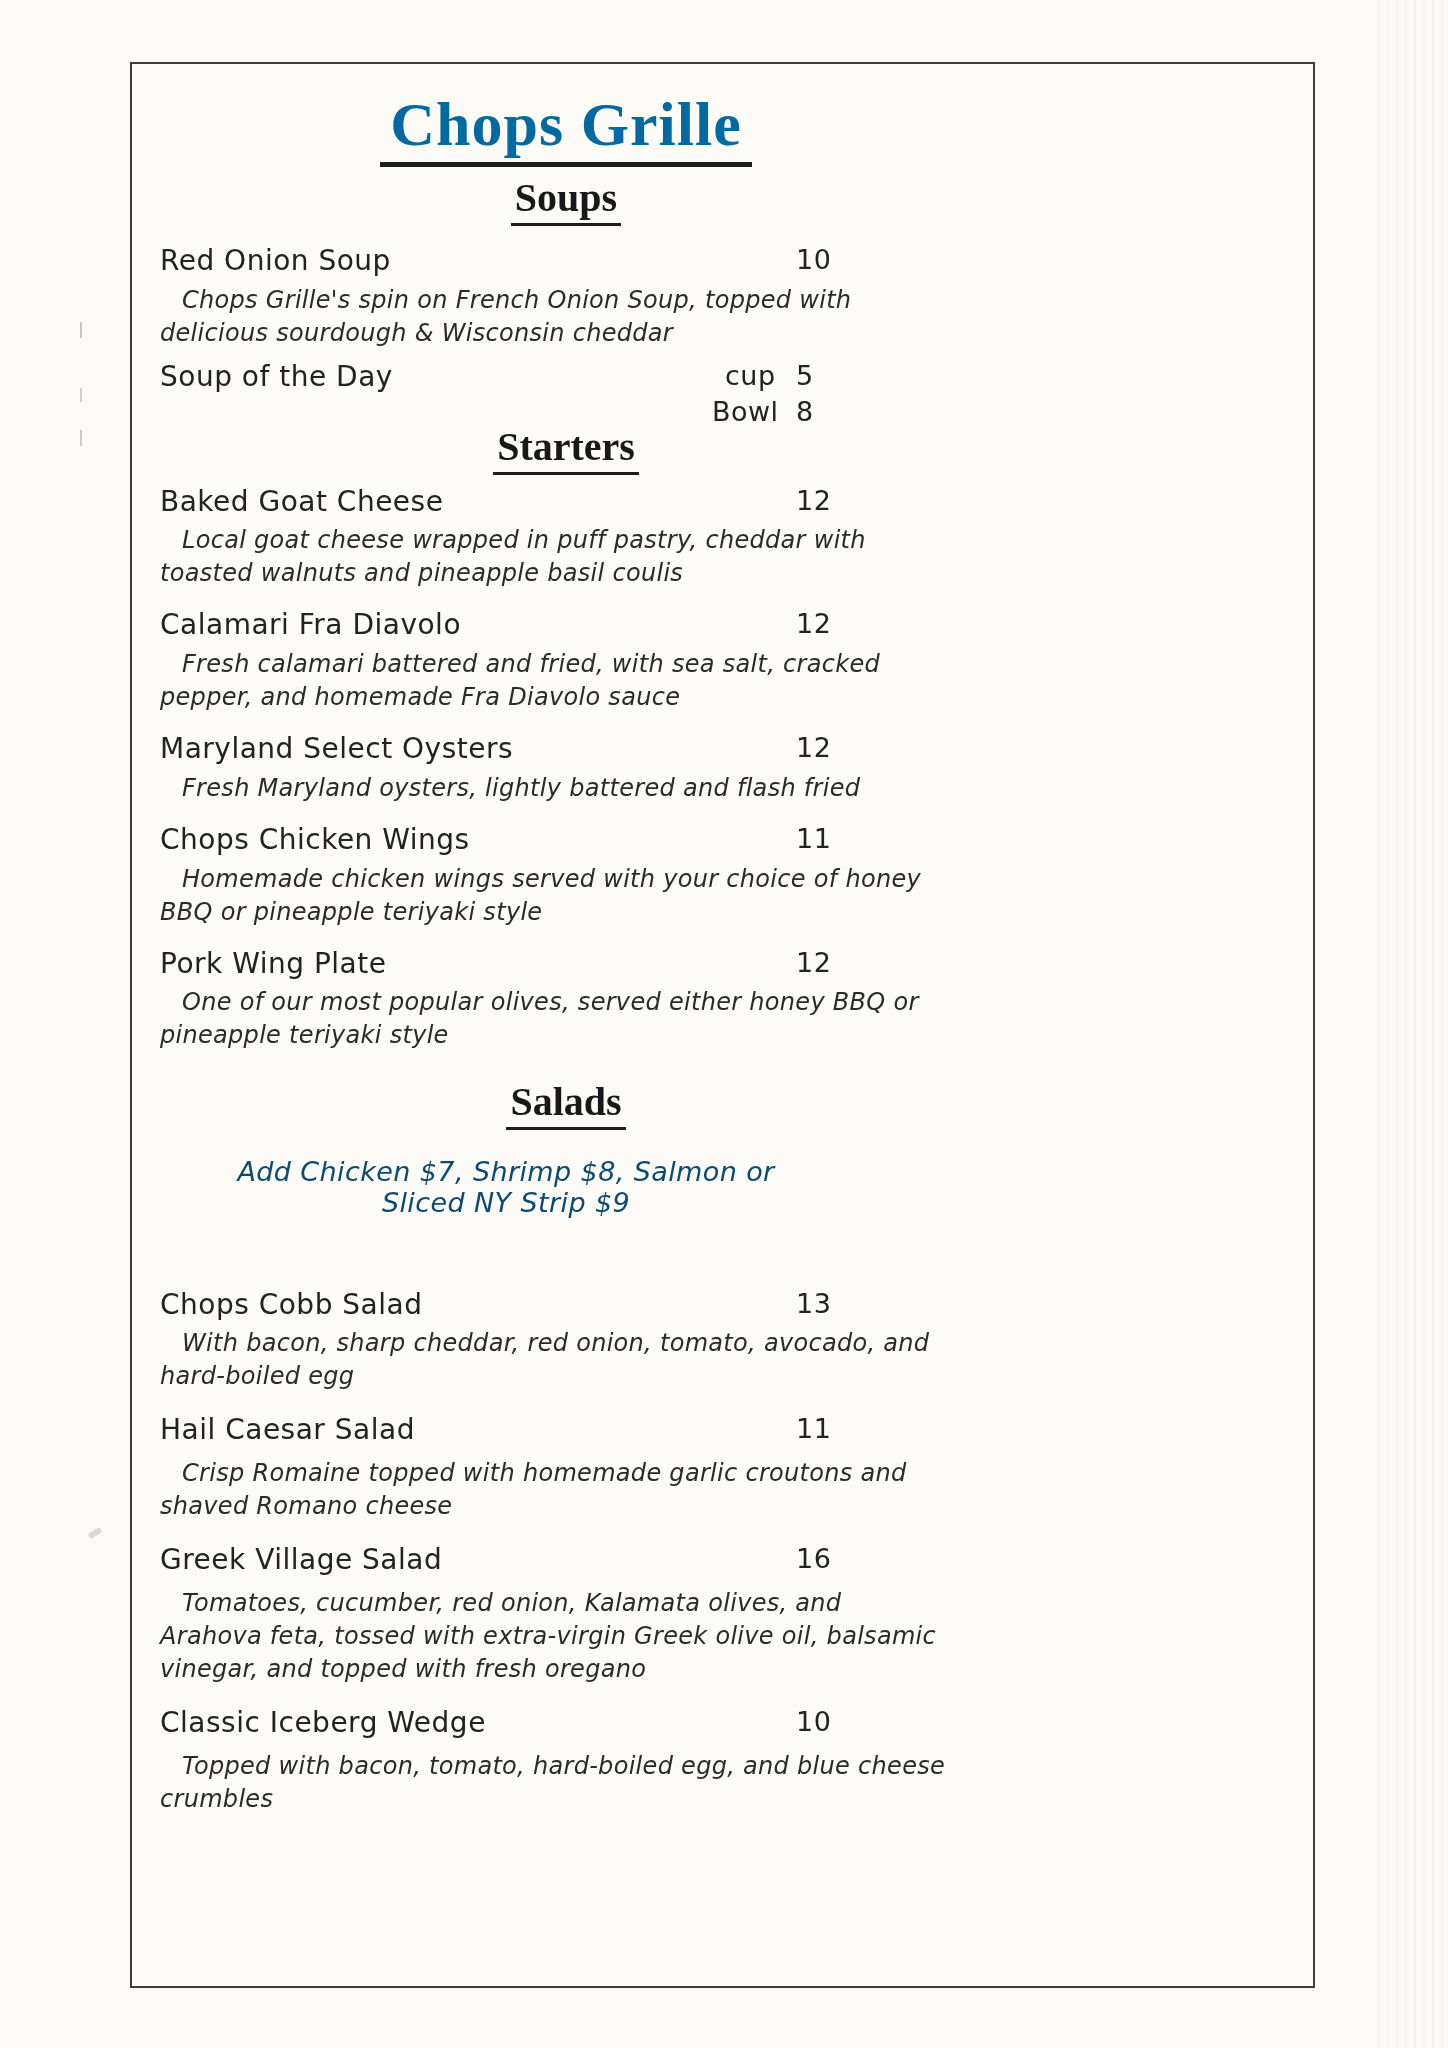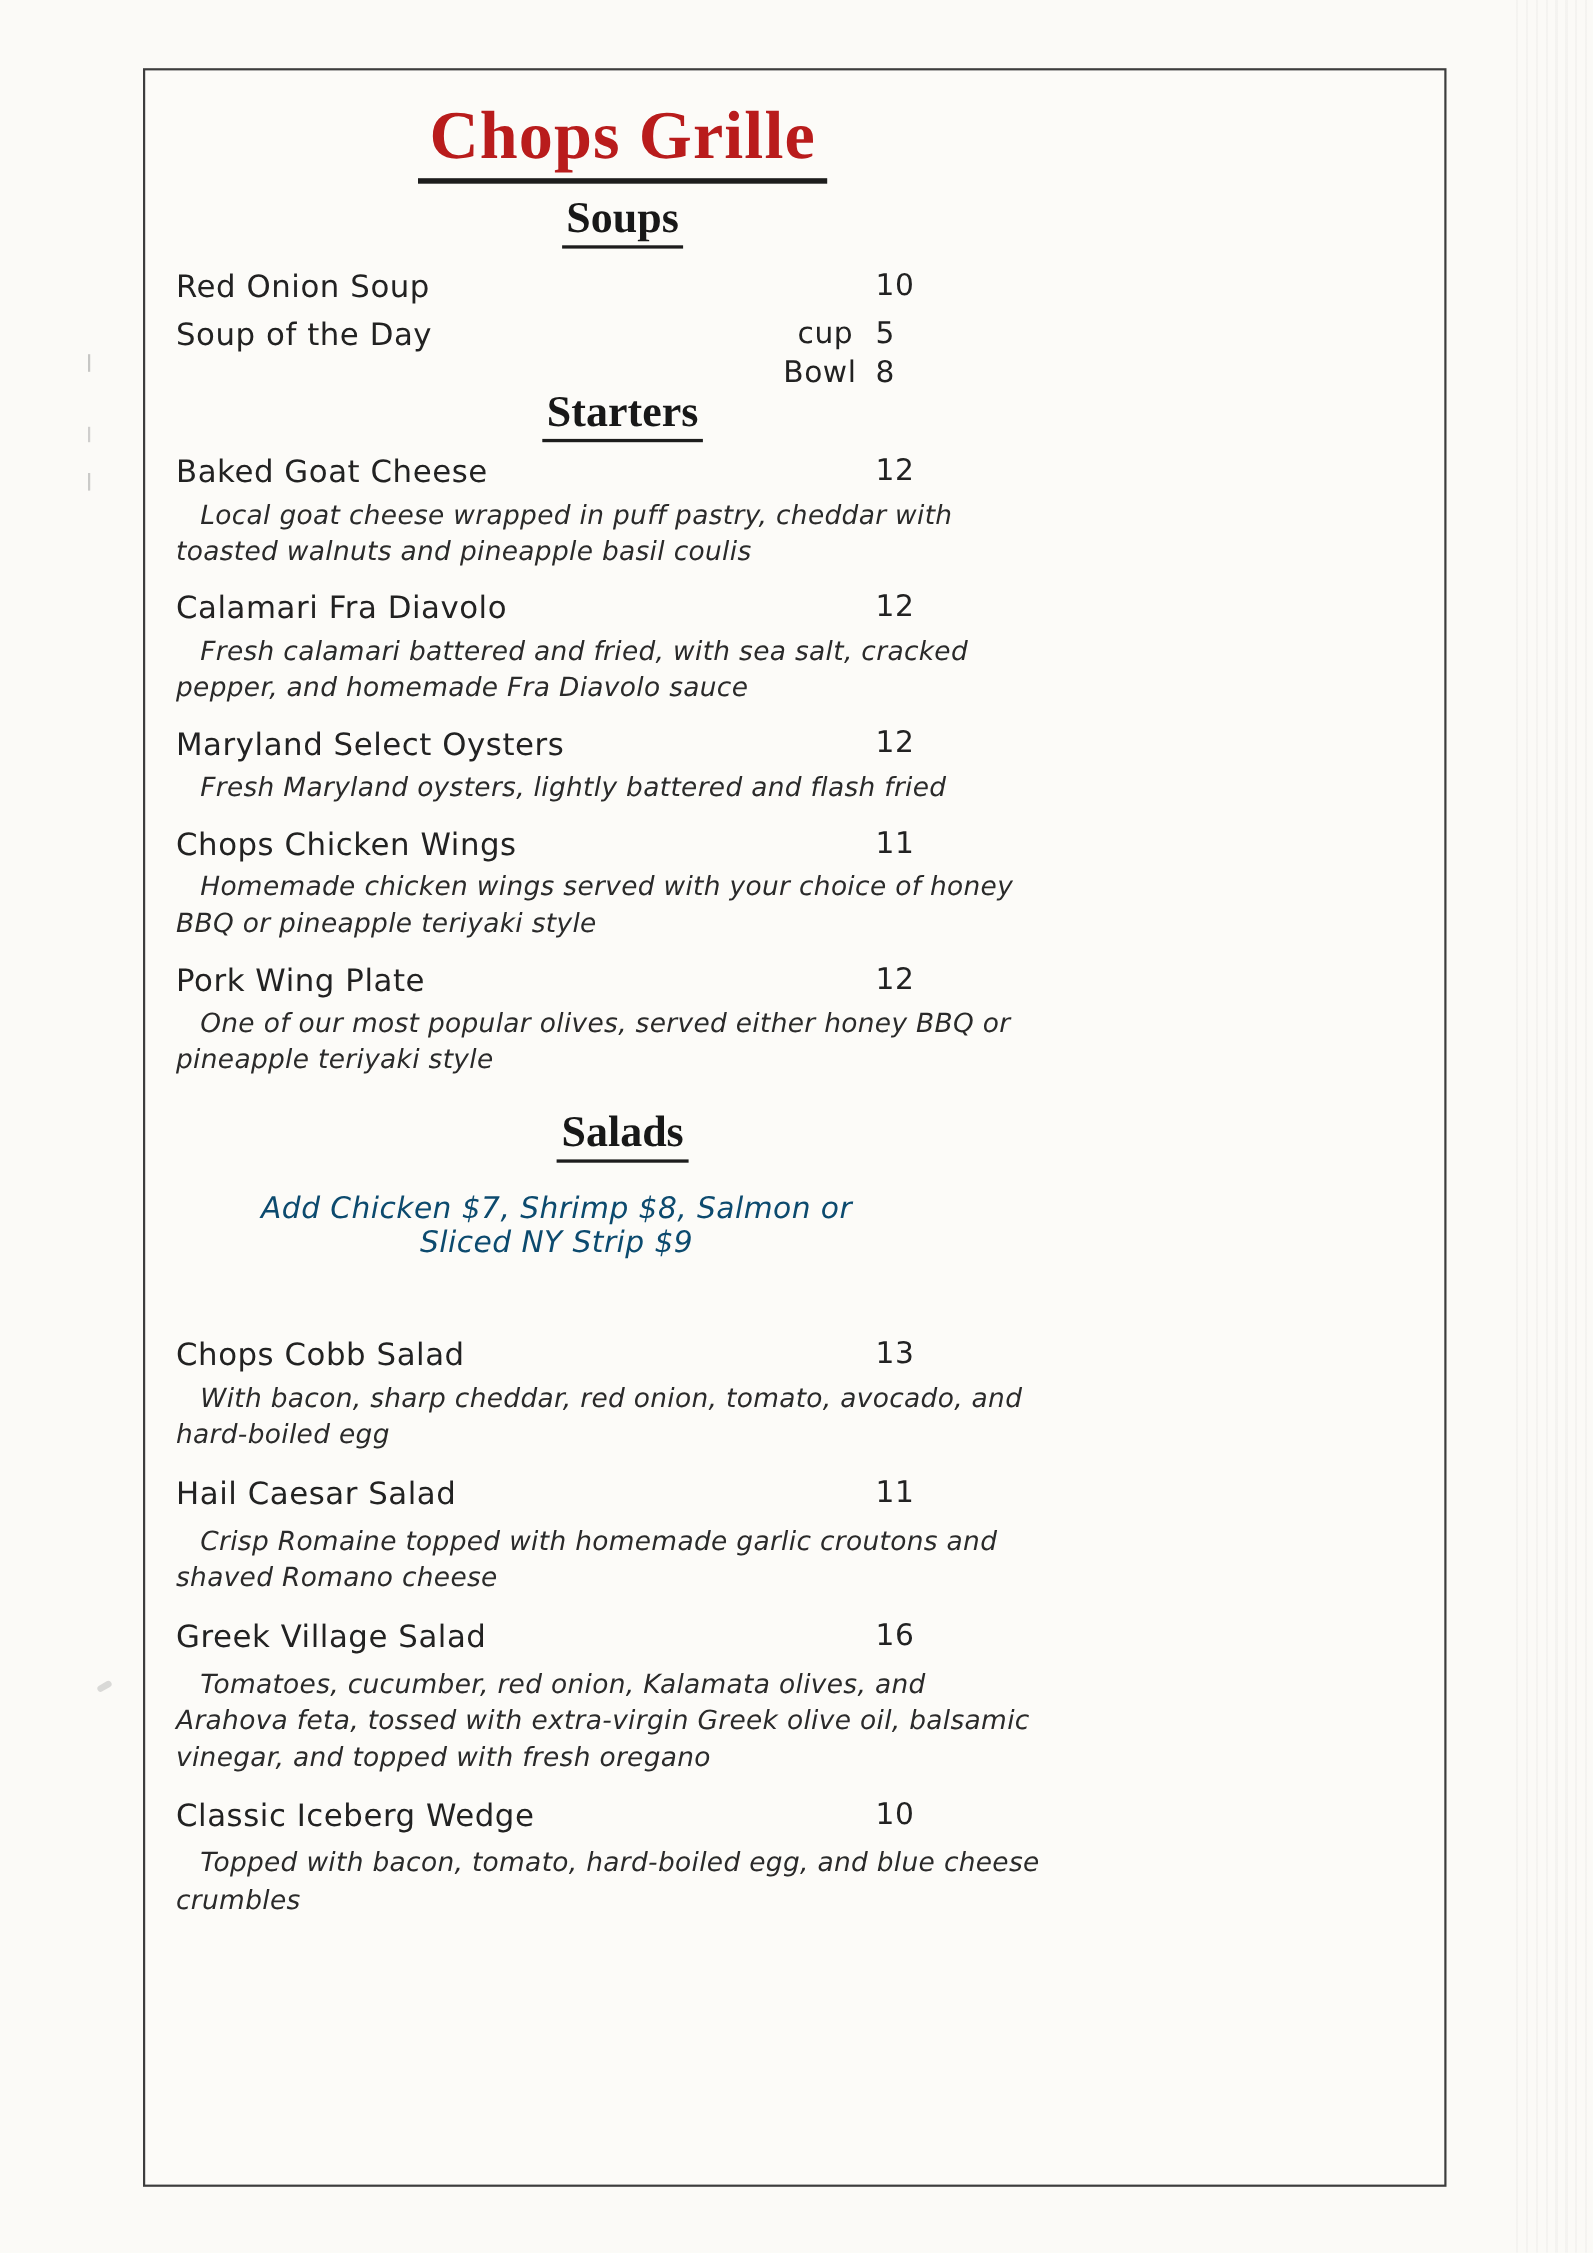--- a/index.html
+++ b/index.html
@@ -30,21 +30,21 @@
   .title-wrap { text-align:center; margin-bottom:8px; }
   .page-title {
     display:inline-block;
     font-family:"Liberation Serif", serif;
     font-weight:bold;
     font-size:62px;
     line-height:1.1;
     letter-spacing:1px;
     border-bottom:5px solid #1d1d1d;
     padding:0 10px 4px 10px;
-    color:#b91c1c;
+    color:#0369a1;
   }
   .section-wrap { text-align:center; }
   .section-heading {
     display:inline-block;
     font-family:"Liberation Serif", serif;
     font-weight:bold;
     font-size:40px;
     line-height:1.15;
     border-bottom:3px solid #1d1d1d;
     padding:0 4px 2px 4px;
@@ -124,20 +124,21 @@
     </div>
 
     <div class="section-wrap mt-soups">
       <h2 class="section-heading">Soups</h2>
     </div>
 
     <div class="item">
       <span class="item-name">Red Onion Soup</span>
       <span class="item-price">10</span>
     </div>
+    <div class="item-desc">Chops Grille's spin on French Onion Soup, topped with delicious sourdough &amp; Wisconsin cheddar</div>
 
     <div class="item gap-sm">
       <span class="item-name">Soup of the Day</span>
       <span class="size-label cup-label">cup</span>
       <span class="item-price">5</span>
     </div>
     <div class="item" style="margin-top:2px;">
       <span class="size-label bowl-label">Bowl</span>
       <span class="item-price">8</span>
     </div>

